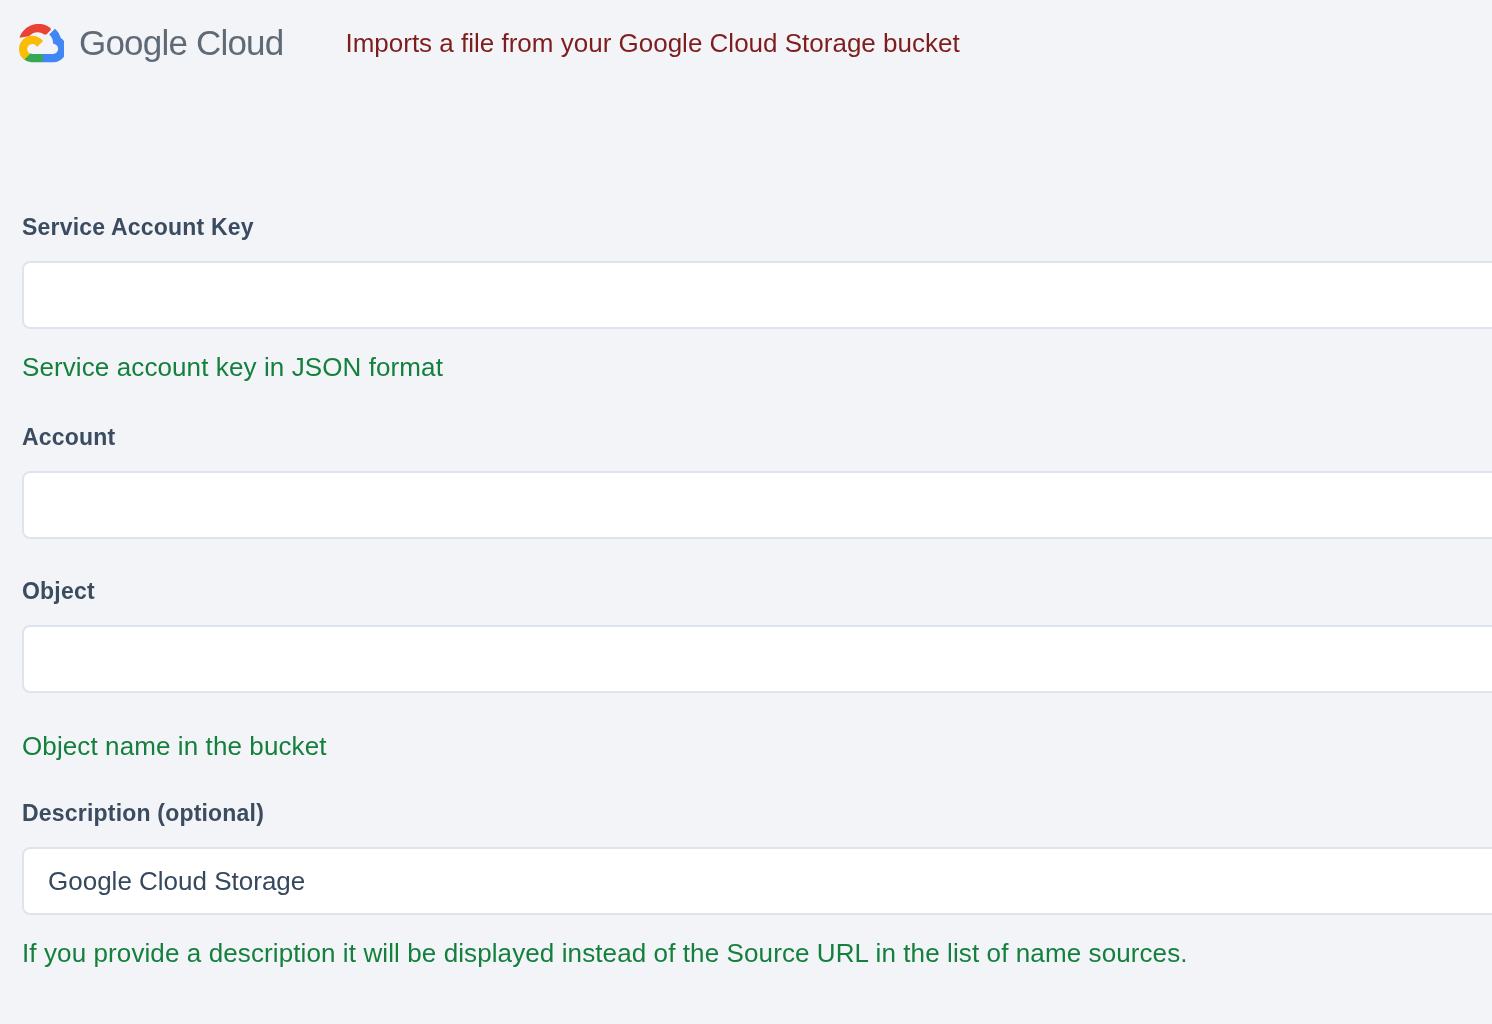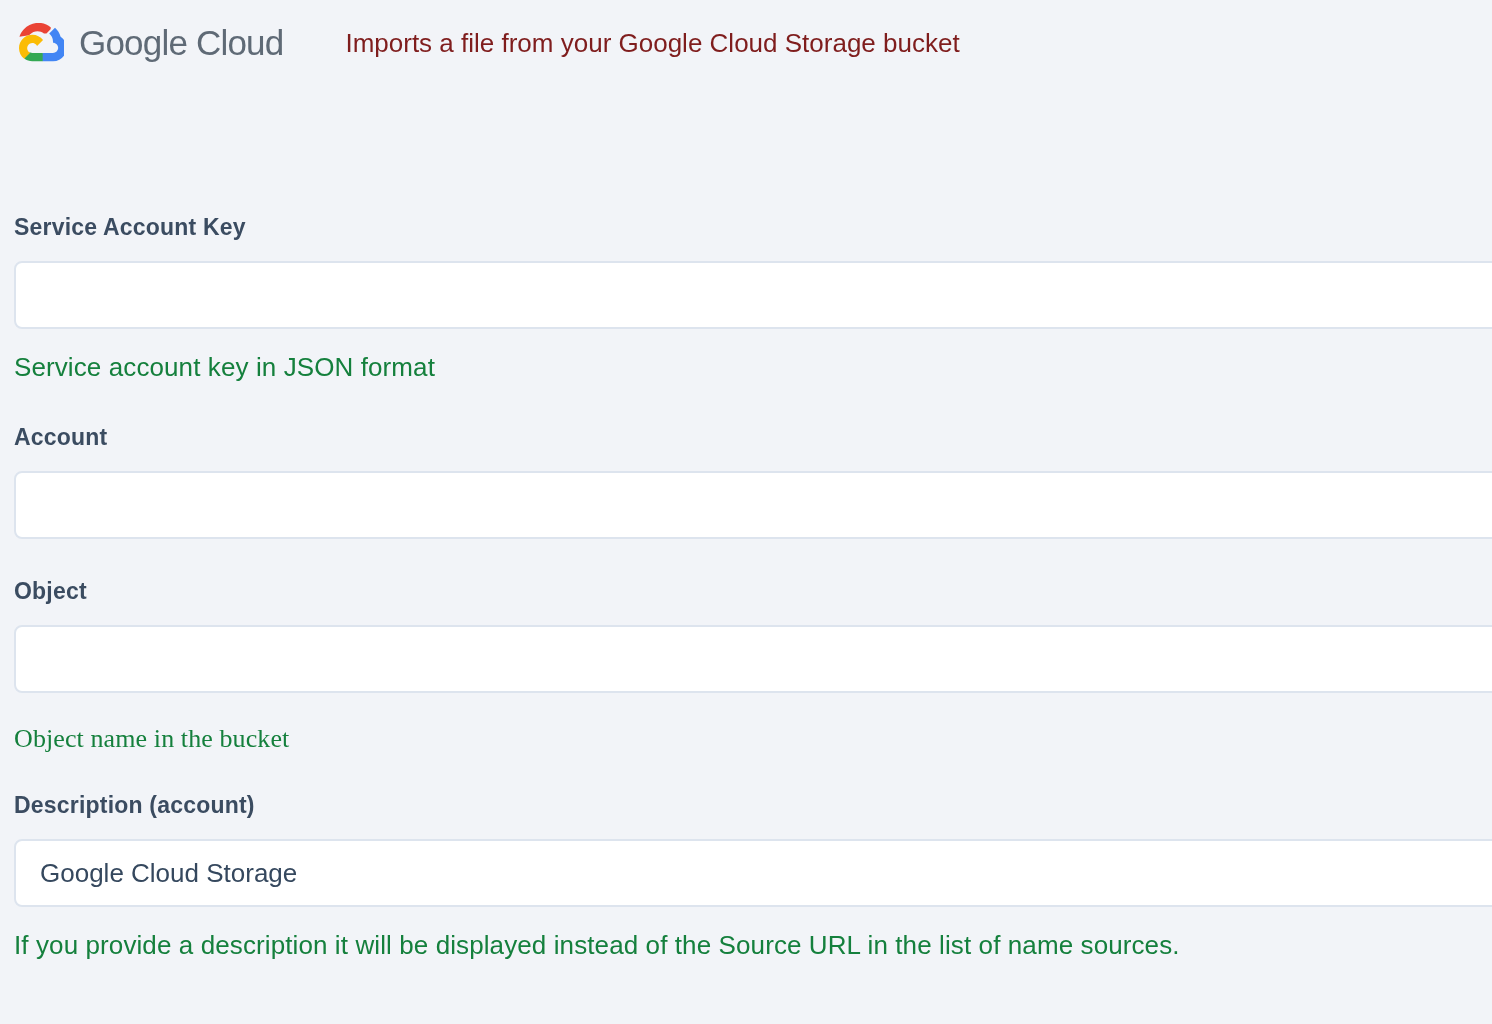--- a/index.html
+++ b/index.html
@@ -12,41 +12,42 @@
     font-family: "Liberation Sans", "DejaVu Sans", sans-serif;
   }
   .header {
     display: flex;
     align-items: center;
     padding: 22px 0 0 16px;
     height: 42px;
   }
   .logo {
     display: flex;
+    align-items: center;
   }
   .logo-icon svg {
     width: 48px;
     height: 39px;
     display: block;
   }
   .wordmark {
     font-size: 35px;
     color: #5f6a76;
     margin-left: 15px;
     letter-spacing: -0.8px;
     white-space: nowrap;
   }
   .subtitle {
     font-size: 26px;
     color: #7f1d1d;
     margin-left: 62px;
     white-space: nowrap;
   }
   .form {
-    padding-left: 14px;
+    padding-left: 22px;
   }
   .form-group label {
     display: block;
     font-size: 23px;
     font-weight: bold;
     line-height: 22px;
     color: #3b4c61;
     margin-bottom: 23px;
     letter-spacing: 0.2px;
   }
@@ -67,21 +68,21 @@
   .helper {
     font-size: 26px;
     line-height: 27px;
     color: #15803d;
     margin-top: 25px;
     letter-spacing: 0.1px;
   }
   .g1 { margin-top: 152px; }
   .g2 { margin-top: 45px; }
   .g3 { margin-top: 41px; }
-  .g3 .helper { margin-top: 32px; font-family: Liberation Serif, serif; }
+  .g3 .helper { margin-top: 40px; }
   .g4 { margin-top: 42px; }
 </style>
 </head>
 <body>
 
 <div class="header">
   <div class="logo">
     <span class="logo-icon">
       <svg viewBox="0 0 512 416" xmlns="http://www.w3.org/2000/svg">
         <path d="M324.8 110.9l44.1-44.1 2.9-18.6C291.4-24.9 163.7-16.6 84 65.6 61.9 88.4 45.4 116.9 36.7 147.2l15.8-2.2 88.2-14.5 6.8-7c39.2-43.1 105.6-48.9 150.9-12.3l26.4-.3z" fill="#EA4335"></path>
@@ -108,18 +109,18 @@
     <input class="field" type="text" value="" style="">
   </div>
 
   <div class="form-group g3">
     <label>Object</label>
     <input class="field" type="text" value="" style="">
     <div class="helper">Object name in the bucket</div>
   </div>
 
   <div class="form-group g4">
-    <label>Description (account)</label>
+    <label>Description (optional)</label>
     <input class="field" type="text" value="Google Cloud Storage" style="">
     <div class="helper">If you provide a description it will be displayed instead of the Source URL in the list of name sources.</div>
   </div>
 
 </div>
 
 </body></html>

